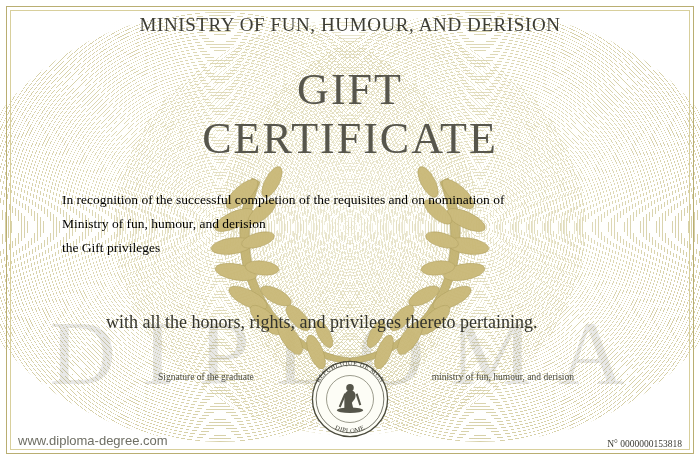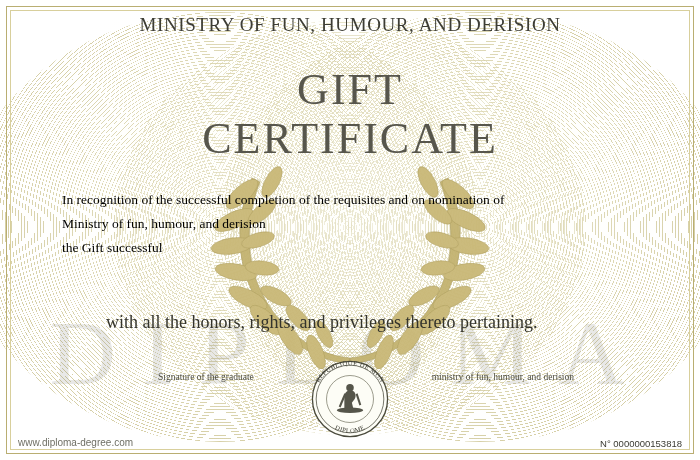--- a/index.html
+++ b/index.html
@@ -168,28 +168,28 @@
     top: 352px;
     width: 94px;
     height: 94px;
   }
 
   .site-url {
     position: absolute;
     left: 18px;
     bottom: 12px;
     font-family: "Liberation Sans", sans-serif;
-    font-size: 10px;
+    font-size: 13px;
     color: #6e6e64;
   }
   .serial {
     position: absolute;
     right: 18px;
     bottom: 11px;
-    font-family: Liberation Sans, sans-serif;
+    font-family: Liberation Serif, serif;
     font-size: 9.5px;
     color: #3a3a32;
     margin-top: 24px;
   }
 </style>
 </head>
 <body>
 
 <div class="certificate">
 
@@ -253,21 +253,21 @@
   <div class="ministry-head">MINISTRY OF FUN, HUMOUR, AND DERISION</div>
 
   <div class="title-block">
     <div class="title-line1">GIFT</div>
     <div class="title-line2">CERTIFICATE</div>
   </div>
 
   <div class="body-block">
     <div class="line">In recognition of the successful completion of the requisites and on nomination of</div>
     <div class="line">Ministry of fun, humour, and derision</div>
-    <div class="line">the Gift successful</div>
+    <div class="line">the Gift privileges</div>
   </div>
 
   <div class="honors-line">with all the honors, rights, and privileges thereto pertaining.</div>
 
   <div class="sig-left">Signature of the graduate</div>
   <div class="sig-right">ministry of fun, humour, and derision</div>
 
   <svg class="seal" viewBox="0 0 100 100">
     <defs>
       <path id="sealArcTop" d="M 12,52 A 38,38 0 0 1 88,52"></path>

